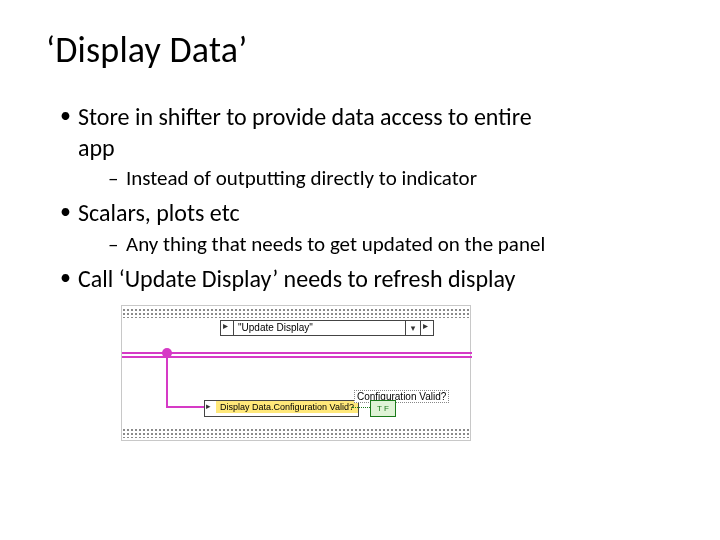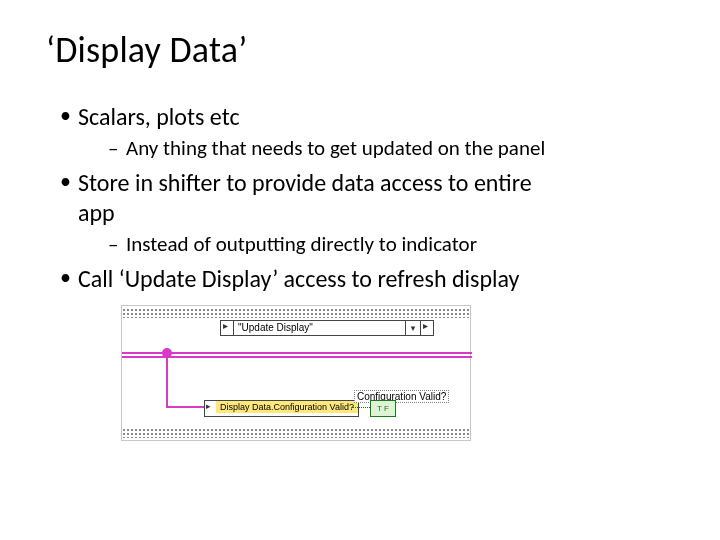--- a/index.html
+++ b/index.html
@@ -242,37 +242,37 @@
 </style>
 </head>
 <body>
 
 <div class="slide">
 
   <h1 class="title">‘Display Data’</h1>
 
   <ul class="lvl1">
     <li>
+      <span>Store in shifter to provide data access to entire app</span>
+      <ul class="lvl2">
+        <li>
+          <span>Instead of outputting directly to indicator</span>
+        </li>
+      </ul>
+    </li>
+    <li>
       <span>Scalars, plots etc</span>
       <ul class="lvl2">
         <li>
           <span>Any thing that needs to get updated on the panel</span>
         </li>
       </ul>
     </li>
     <li>
-      <span>Store in shifter to provide data access to entire app</span>
-      <ul class="lvl2">
-        <li>
-          <span>Instead of outputting directly to indicator</span>
-        </li>
-      </ul>
-    </li>
-    <li>
-      <span>Call ‘Update Display’ access to refresh display</span>
+      <span>Call ‘Update Display’ needs to refresh display</span>
     </li>
   </ul>
 
   <div class="diagram-wrap">
     <div class="diagram">
       <div class="dots-row dots-top"></div>
       <div class="dots-row dots-bottom"></div>
 
       <div class="state-bar">
         <div class="arrow-in"></div>

